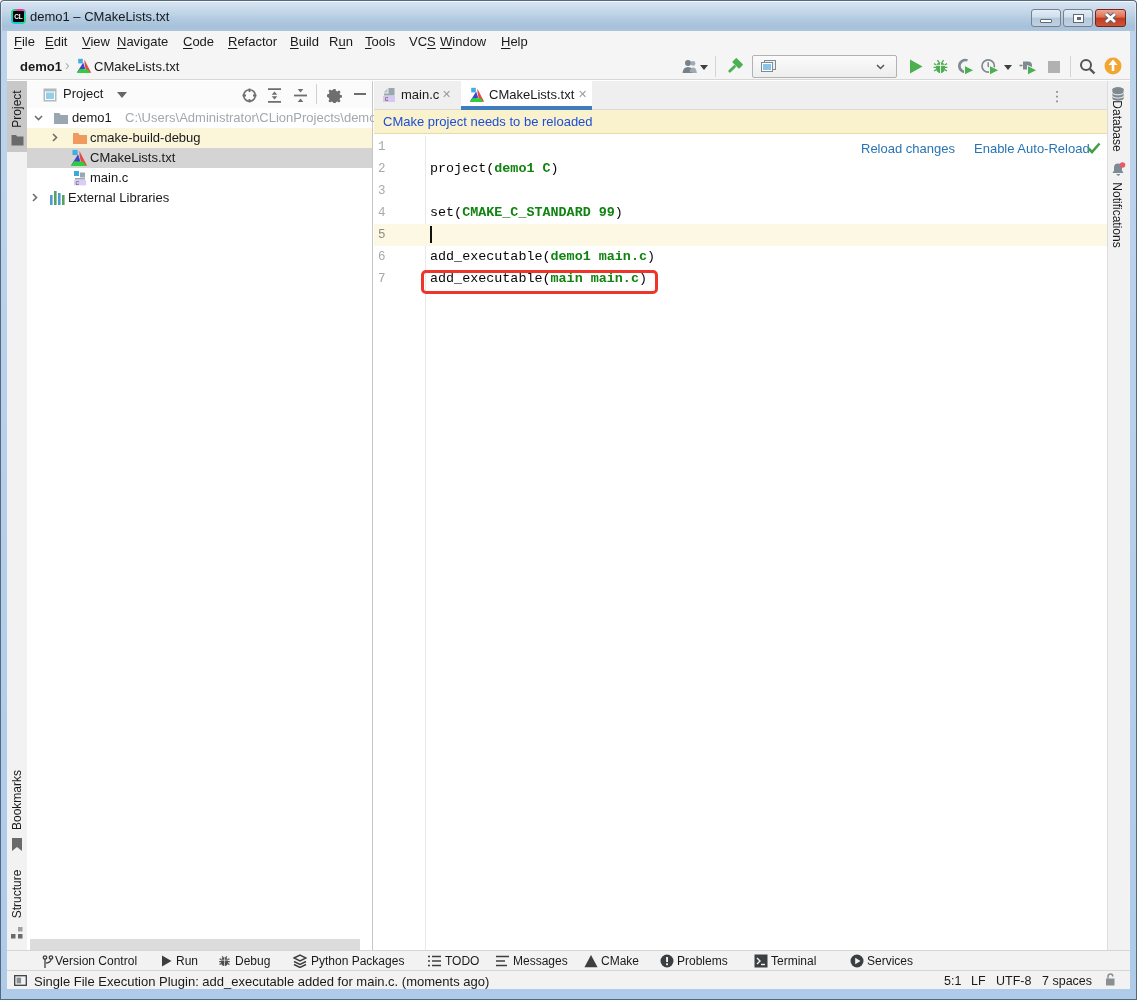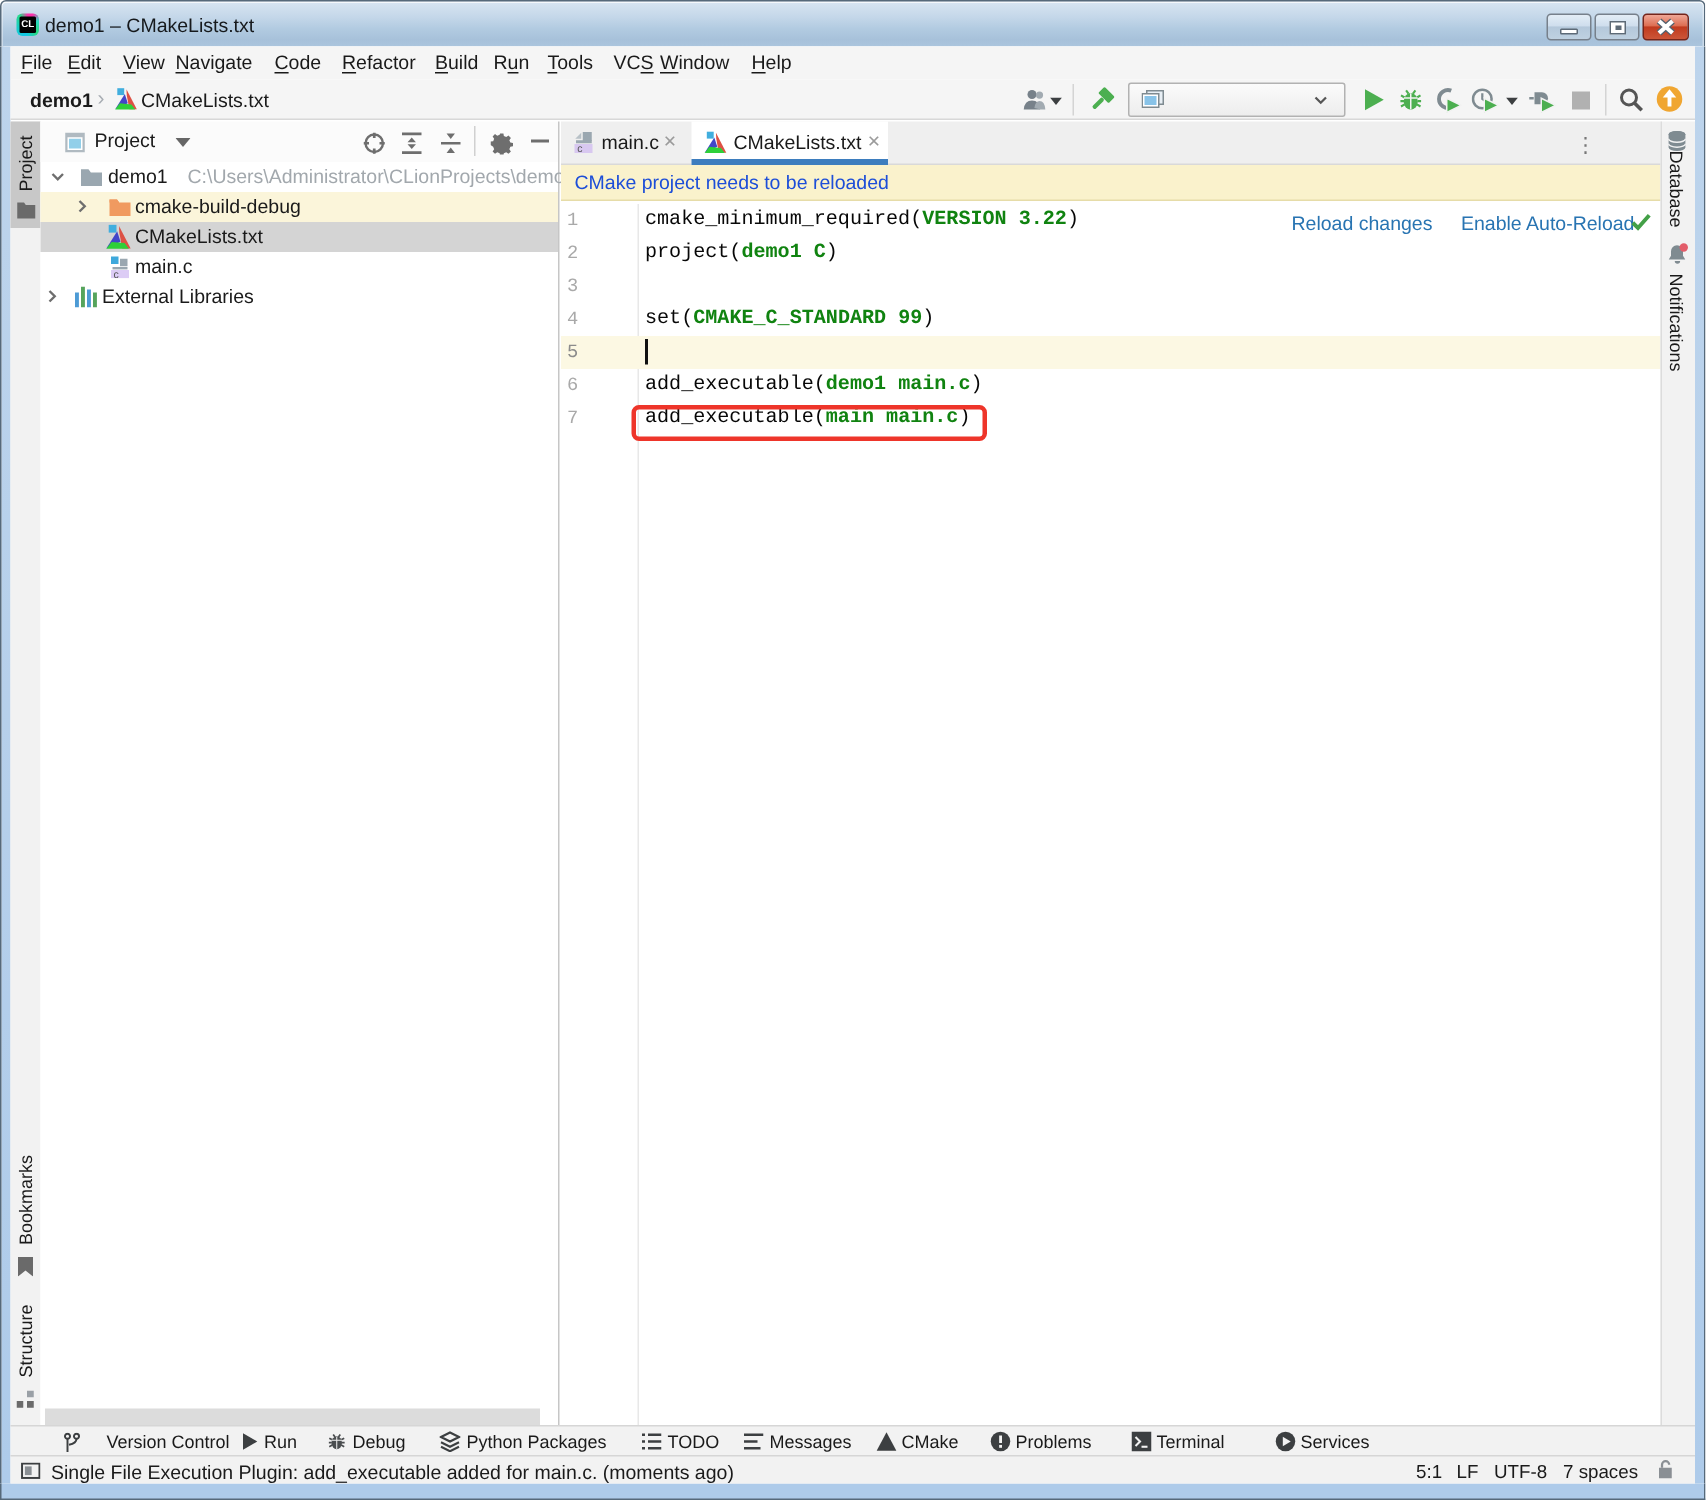--- a/index.html
+++ b/index.html
@@ -346,21 +346,21 @@
     </div>
   </div>
   <div id="banner">
     <div class="msg">CMake project needs to be reloaded</div>
     <a style="left:487px">Reload changes</a>
     <a style="left:600px">Enable Auto-Reload</a>
   </div>
   <div id="code">
     <div style="position:absolute;left:51px;top:0;width:1px;height:815px;background:#e8e8e8;"></div>
     <div id="curline"></div>
-    <div class="cl" style="top:0"><span class="num">1</span><span class="src">cmake_minimum_required(<span class="kw">VERSION 3.22</span>)</span></div>
+    <div class="cl" style="top:0"><span class="num">1</span></div>
     <div class="cl" style="top:22px"><span class="num">2</span><span class="src">project(<span class="kw">demo1 C</span>)</span></div>
     <div class="cl" style="top:44px"><span class="num">3</span></div>
     <div class="cl" style="top:66px"><span class="num">4</span><span class="src">set(<span class="kw">CMAKE_C_STANDARD 99</span>)</span></div>
     <div class="cl" style="top:88px"><span class="num" style="color:#8c8c8c">5</span></div>
     <div class="cl" style="top:110px"><span class="num">6</span><span class="src">add_executable(<span class="kw">demo1 main.c</span>)</span></div>
     <div class="cl" style="top:132px"><span class="num">7</span><span class="src">add_executable(<span class="kw">main main.c</span>)</span></div>
     <div id="caret"></div>
     <div id="redbox"></div>
     <div id="greencheck" style="position:absolute; left:713px; top:6px;">
         <svg width="14" height="12" viewBox="0 0 14 12">
@@ -388,21 +388,21 @@
 </svg>
   </div>
 <div class="vtextR" style="left:1117px; top:215px;">Notifications</div>
 
 <div id="bottombar" class="abs">
   <svg class="sicon" style="left:35px;top:4px;" width="12" height="13" viewBox="0 0 12 13">
       <circle cx="3" cy="2.5" r="1.7" fill="none" stroke="#3c3f41" stroke-width="1.3"></circle>
       <circle cx="9" cy="2.5" r="1.7" fill="none" stroke="#3c3f41" stroke-width="1.3"></circle>
       <path d="M3 4.2 V13 M9 4.2 q0 3 -5 4" fill="none" stroke="#3c3f41" stroke-width="1.3"></path>
     </svg>
-  <span class="bitem" style="left:64px;text-align:center;">Version Control</span>
+  <span class="bitem" style="left:48px;text-align:center;">Version Control</span>
   <svg class="sicon" style="left:154px;top:4px;" width="11" height="12" viewBox="0 0 11 12">
       <polygon points="1,0.5 10.5,6 1,11.5" fill="#3c3f41"></polygon>
     </svg>
   <span class="bitem" style="left:169px;">Run</span>
   <svg class="sicon" style="left:211px;top:3px;" width="13" height="14" viewBox="0 0 17 17">
       <g stroke="#4a4d4f" stroke-width="1.5" fill="none">
         <path d="M2 5.6 L4.6 7 M1.6 9.4 L4.2 9.4 M2 13 L4.6 11.6 M15 5.6 L12.4 7 M15.4 9.4 L12.8 9.4 M15 13 L12.4 11.6 M5.4 2.4 L7 4.5 M11.6 2.4 L10 4.5"></path>
       </g>
       <ellipse cx="8.5" cy="9.6" rx="4.6" ry="5.6" fill="#4a4d4f"></ellipse>
       <path d="M4 7.4 h9 M8.5 4.4 v10.6" stroke="#f2f2f2" stroke-width="0.9" fill="none"></path>

